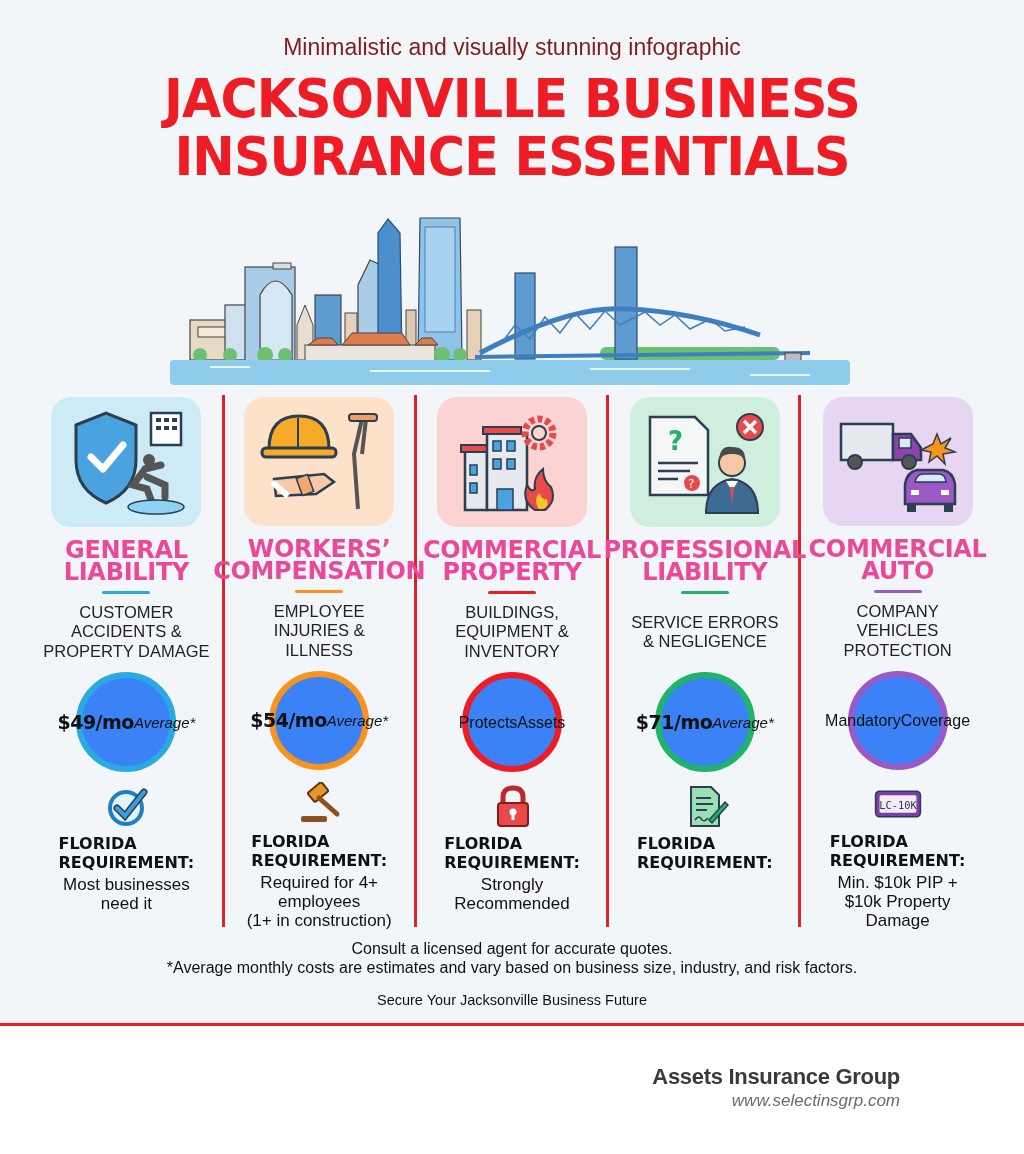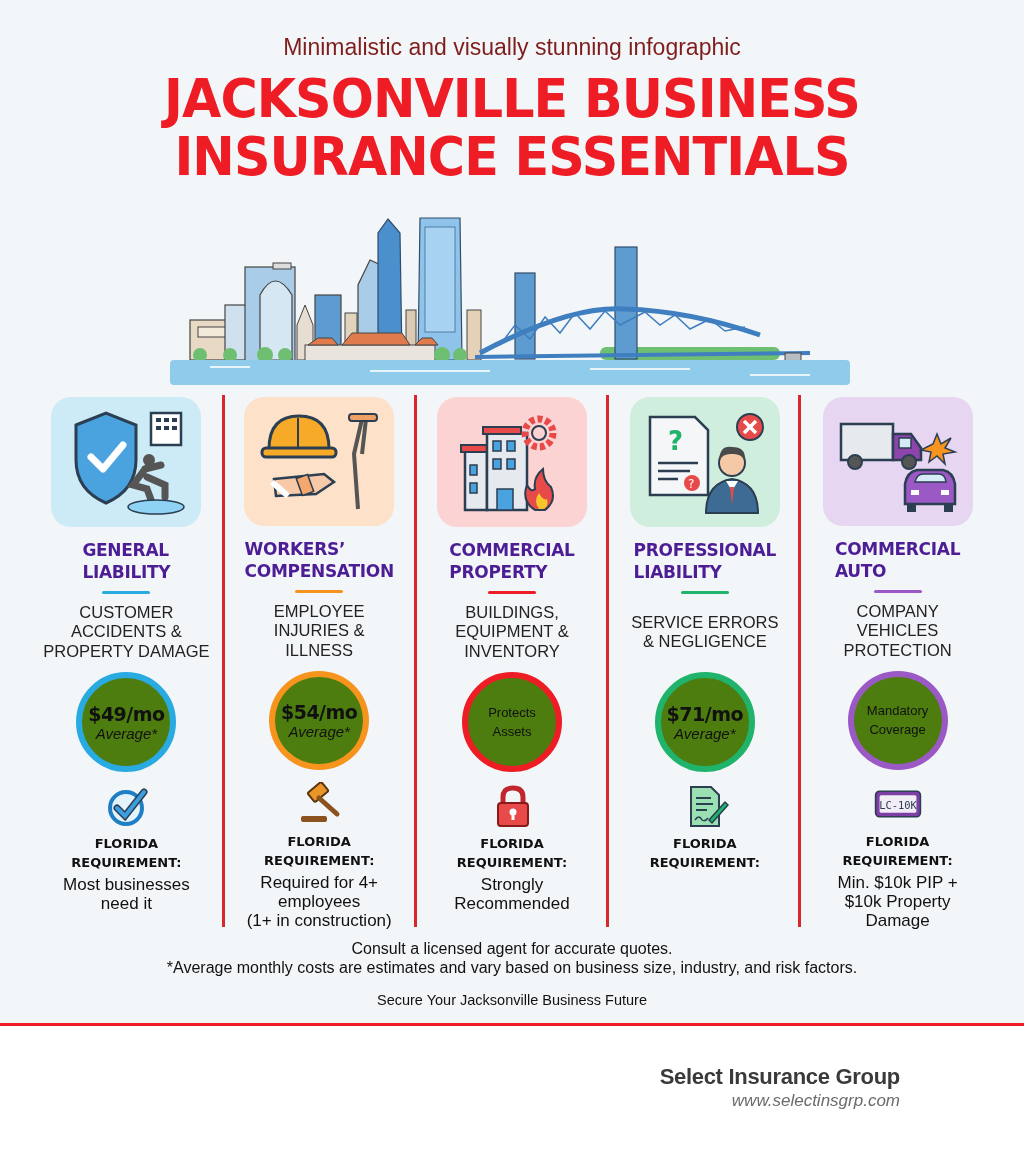--- a/index.html
+++ b/index.html
@@ -7,30 +7,30 @@
   body { background: #ffffff; font-family: "Liberation Sans", sans-serif; color: #111; position: relative; }
   .panel { position: absolute; left: 0; top: 0; width: 1024px; height: 1024px; background: #f3f6f8; }
   .subtitle { position: absolute; top: 34px; width: 100%; text-align: center; font-size: 23px; color: #7f1d1d; font-family: "Liberation Sans", sans-serif; }
   .title { position: absolute; top: 70px; width: 100%; text-align: center; color: #ee1c24; font-family: "DejaVu Sans", sans-serif; font-weight: bold; font-size: 54px; line-height: 58px; letter-spacing: -1px; transform: scaleX(0.94); }
   .skyline { position: absolute; left: 170px; top: 205px; width: 680px; height: 180px; }
   .columns { position: absolute; left: 30px; top: 395px; width: 964px; height: 535px; display: flex; }
   .col { width: 192.8px; position: relative; display: flex; flex-direction: column; align-items: center; }
   .divider { position: absolute; top: 395px; width: 3px; height: 532px; background: #d9262c; }
   .iconbox { width: 150px; height: 130px; border-radius: 20px; margin-top: 2px; display: flex; align-items: center; justify-content: center; }
   .iconbox svg { width: 130px; height: 115px; }
-  .ctitle { margin-top: 12px; text-align: left; font-family: "DejaVu Sans", sans-serif; font-weight: bold; font-size: 17px; line-height: 22px; letter-spacing: -0.3px; color: #4c1d95; }
+  .ctitle { margin-top: 12px; text-align: center; font-family: "DejaVu Sans", sans-serif; font-weight: bold; font-size: 24px; line-height: 22px; letter-spacing: -0.3px; color: #ec4899; }
   .bar { width: 48px; height: 3px; border-radius: 2px; margin-top: 8px; }
   .cdesc { margin-top: 8px; text-align: center; font-size: 16.5px; line-height: 19.5px; color: #222; text-transform: uppercase; height: 60px; display: flex; flex-direction: column; justify-content: center; }
-  .ring { margin-top: 10px; width: 100px; height: 100px; border-radius: 50%; border: 6px solid; display: flex; flex-direction: column; align-items: center; justify-content: center; background: #4d7c0f; }
+  .ring { margin-top: 10px; width: 100px; height: 100px; border-radius: 50%; border: 6px solid; display: flex; align-items: center; justify-content: center; background: #3b82f6; }
   .ring .big { font-family: "DejaVu Sans", sans-serif; font-weight: bold; font-size: 19px; line-height: 22px; letter-spacing: -0.5px; }
   .ring .small { font-size: 15px; line-height: 17px; font-style: italic; }
-  .ring .mid { font-size: 13px; line-height: 19px; text-align: center; }
+  .ring .mid { font-size: 16px; line-height: 19px; text-align: center; }
   .reqicon { margin-top: 12px; width: 48px; height: 44px; display: flex; align-items: center; justify-content: flex-end; }
   .reqicon svg { width: 46px; height: 44px; }
-  .reqlabel { margin-top: 6px; text-align: center; font-family: "DejaVu Sans", sans-serif; font-weight: bold; font-size: 13px; line-height: 19px; color: #111; }
+  .reqlabel { margin-top: 6px; text-align: left; font-family: "DejaVu Sans", sans-serif; font-weight: bold; font-size: 16px; line-height: 19px; color: #111; }
   .reqtext { margin-top: 3px; text-align: center; font-size: 17px; line-height: 19px; color: #111; }
   .note { position: absolute; top: 939px; width: 100%; text-align: center; font-size: 16px; line-height: 19px; color: #111; }
   .tagline { position: absolute; top: 992px; width: 100%; text-align: center; font-size: 14.5px; color: #111; }
   .redline { position: absolute; left: 0; top: 1023px; width: 1024px; height: 3px; background: #ee1c24; }
   .brand { position: absolute; right: 124px; top: 1064px; text-align: right; }
   .brand-name { font-family: "Liberation Sans", sans-serif; font-weight: bold; font-size: 22px; color: #3a3a3a; letter-spacing: -0.3px; }
   .brand-url { font-size: 17px; color: #6b6b6b; margin-top: 1px; font-style: italic; }
 </style>
 </head>
 <body>
@@ -345,15 +345,15 @@
 </div>
 
 <div class="note">
   <div>Consult a licensed agent for accurate quotes.</div>
   <div>*Average monthly costs are estimates and vary based on business size, industry, and risk factors.</div>
 </div>
 <div class="tagline">Secure Your Jacksonville Business Future</div>
 <div class="redline"></div>
 
 <div class="brand">
-  <div class="brand-name">Select Insurance Group</div>
+  <div class="brand-name">Assets Insurance Group</div>
   <div class="brand-url">www.selectinsgrp.com</div>
 </div>
 
 </body></html>

